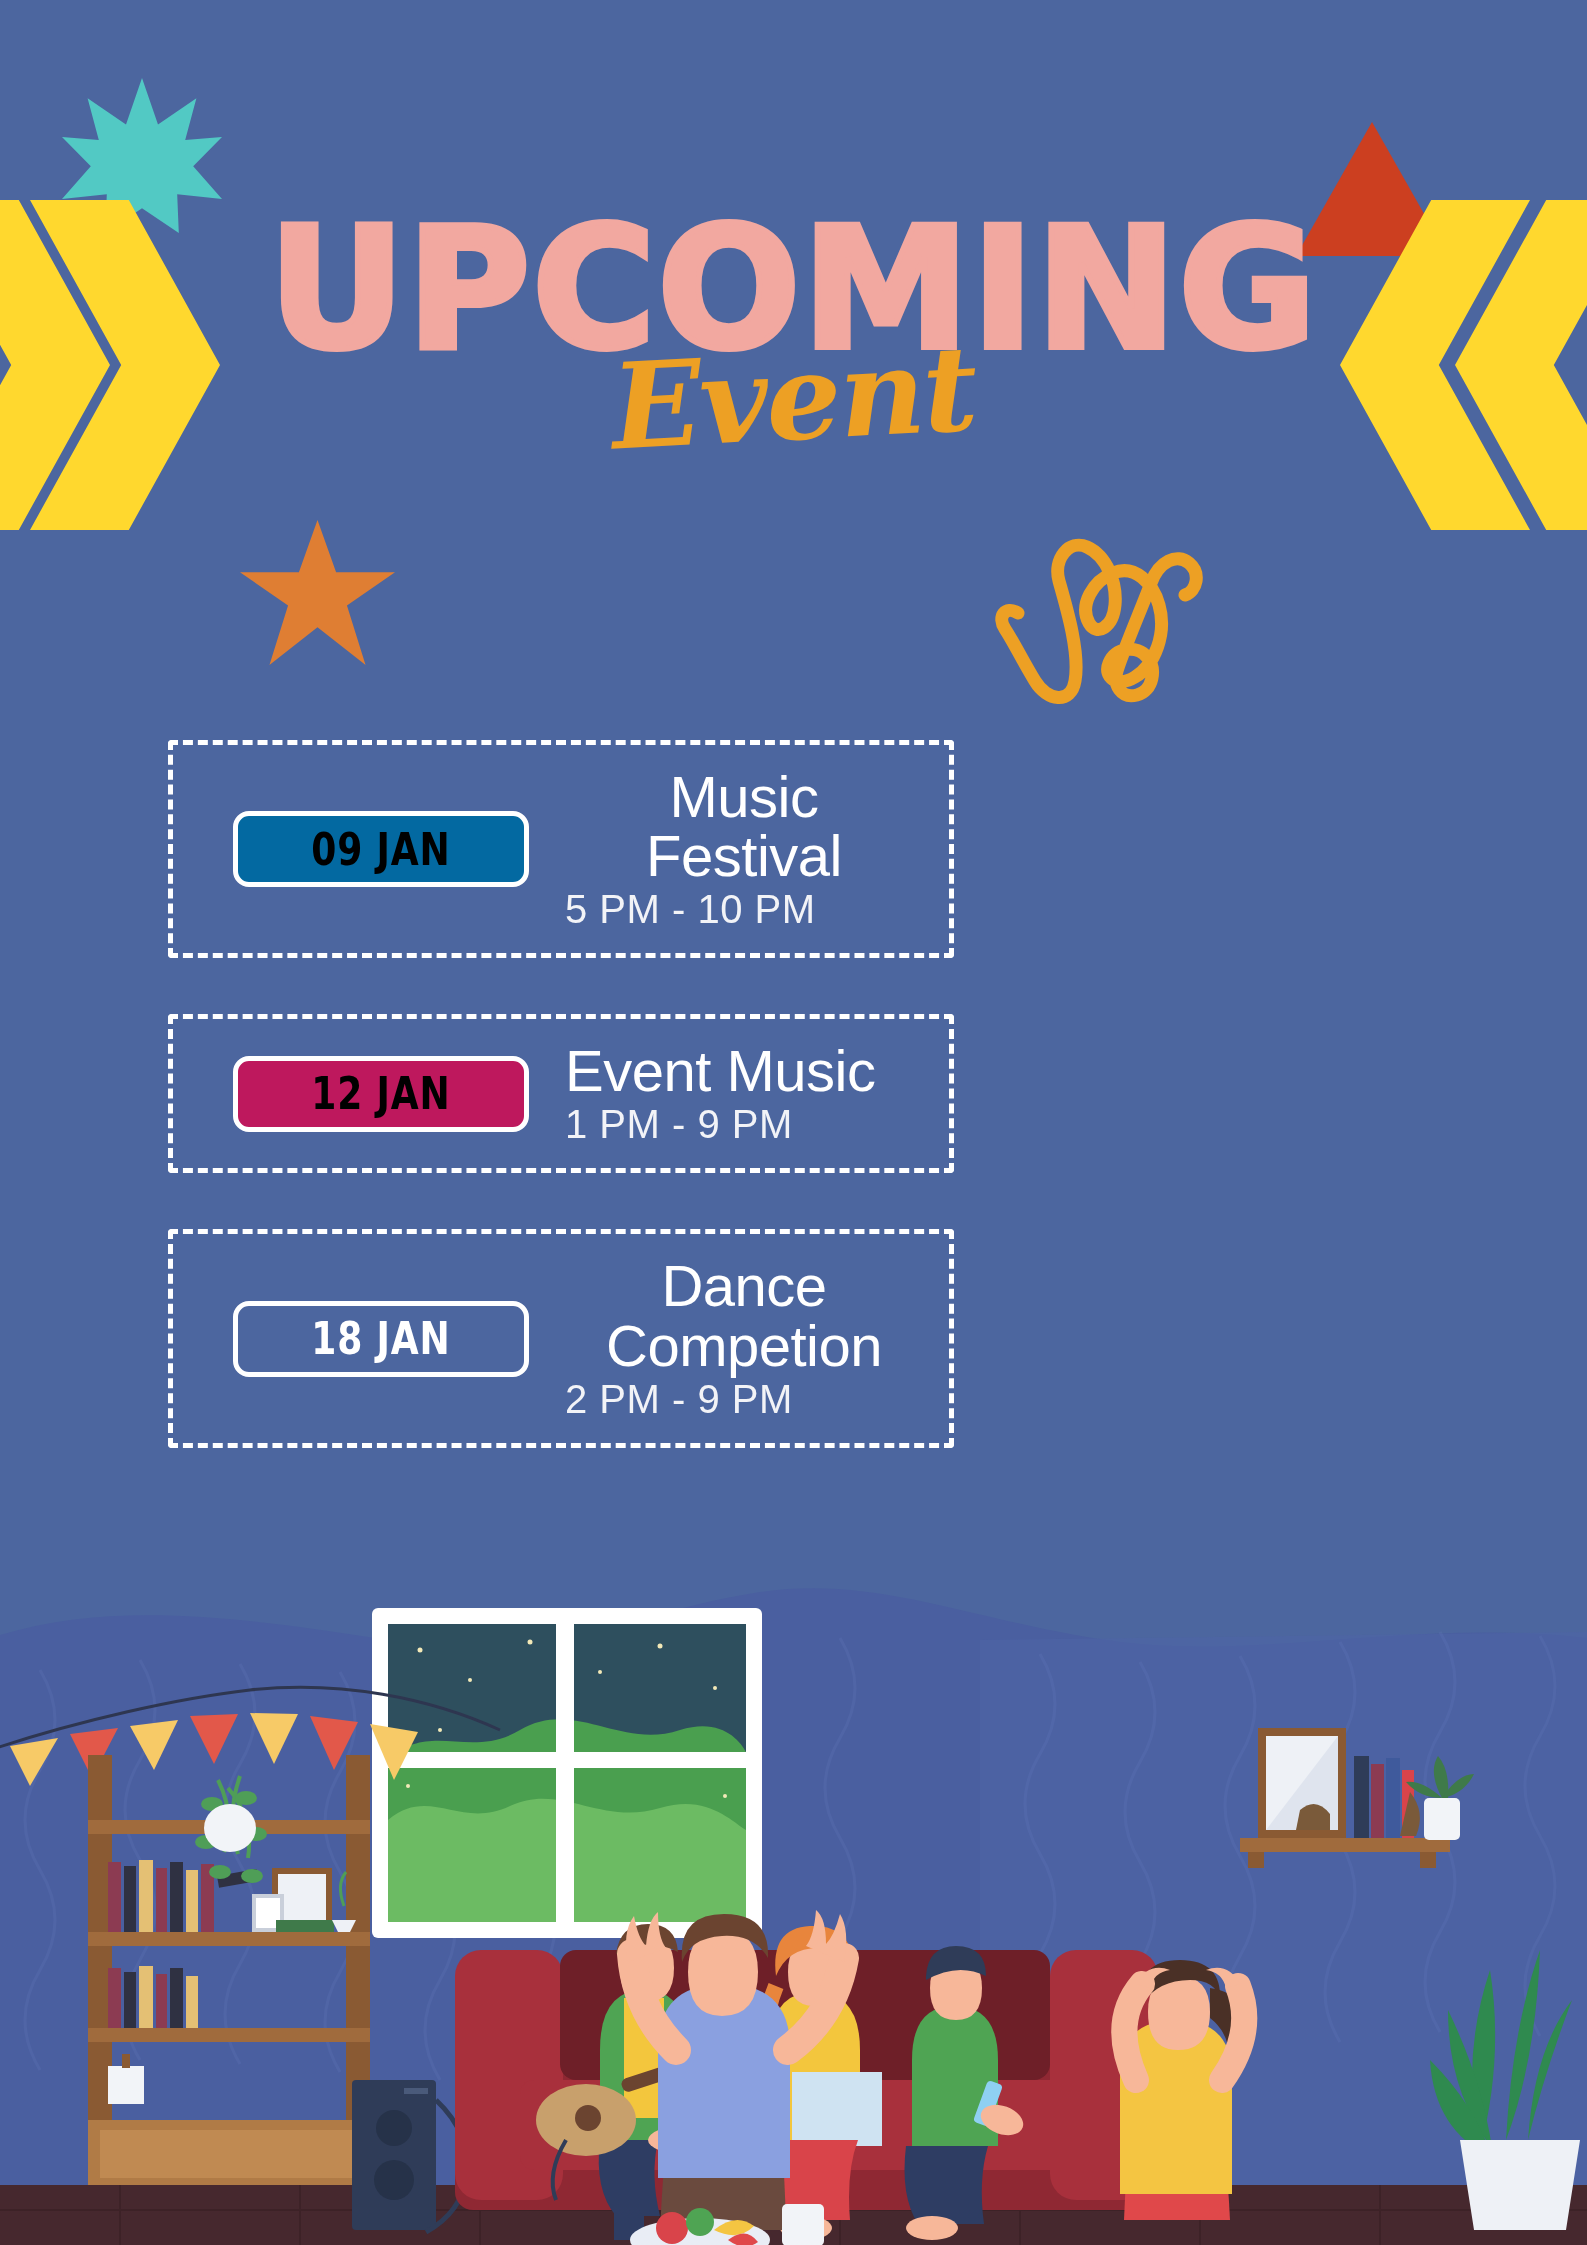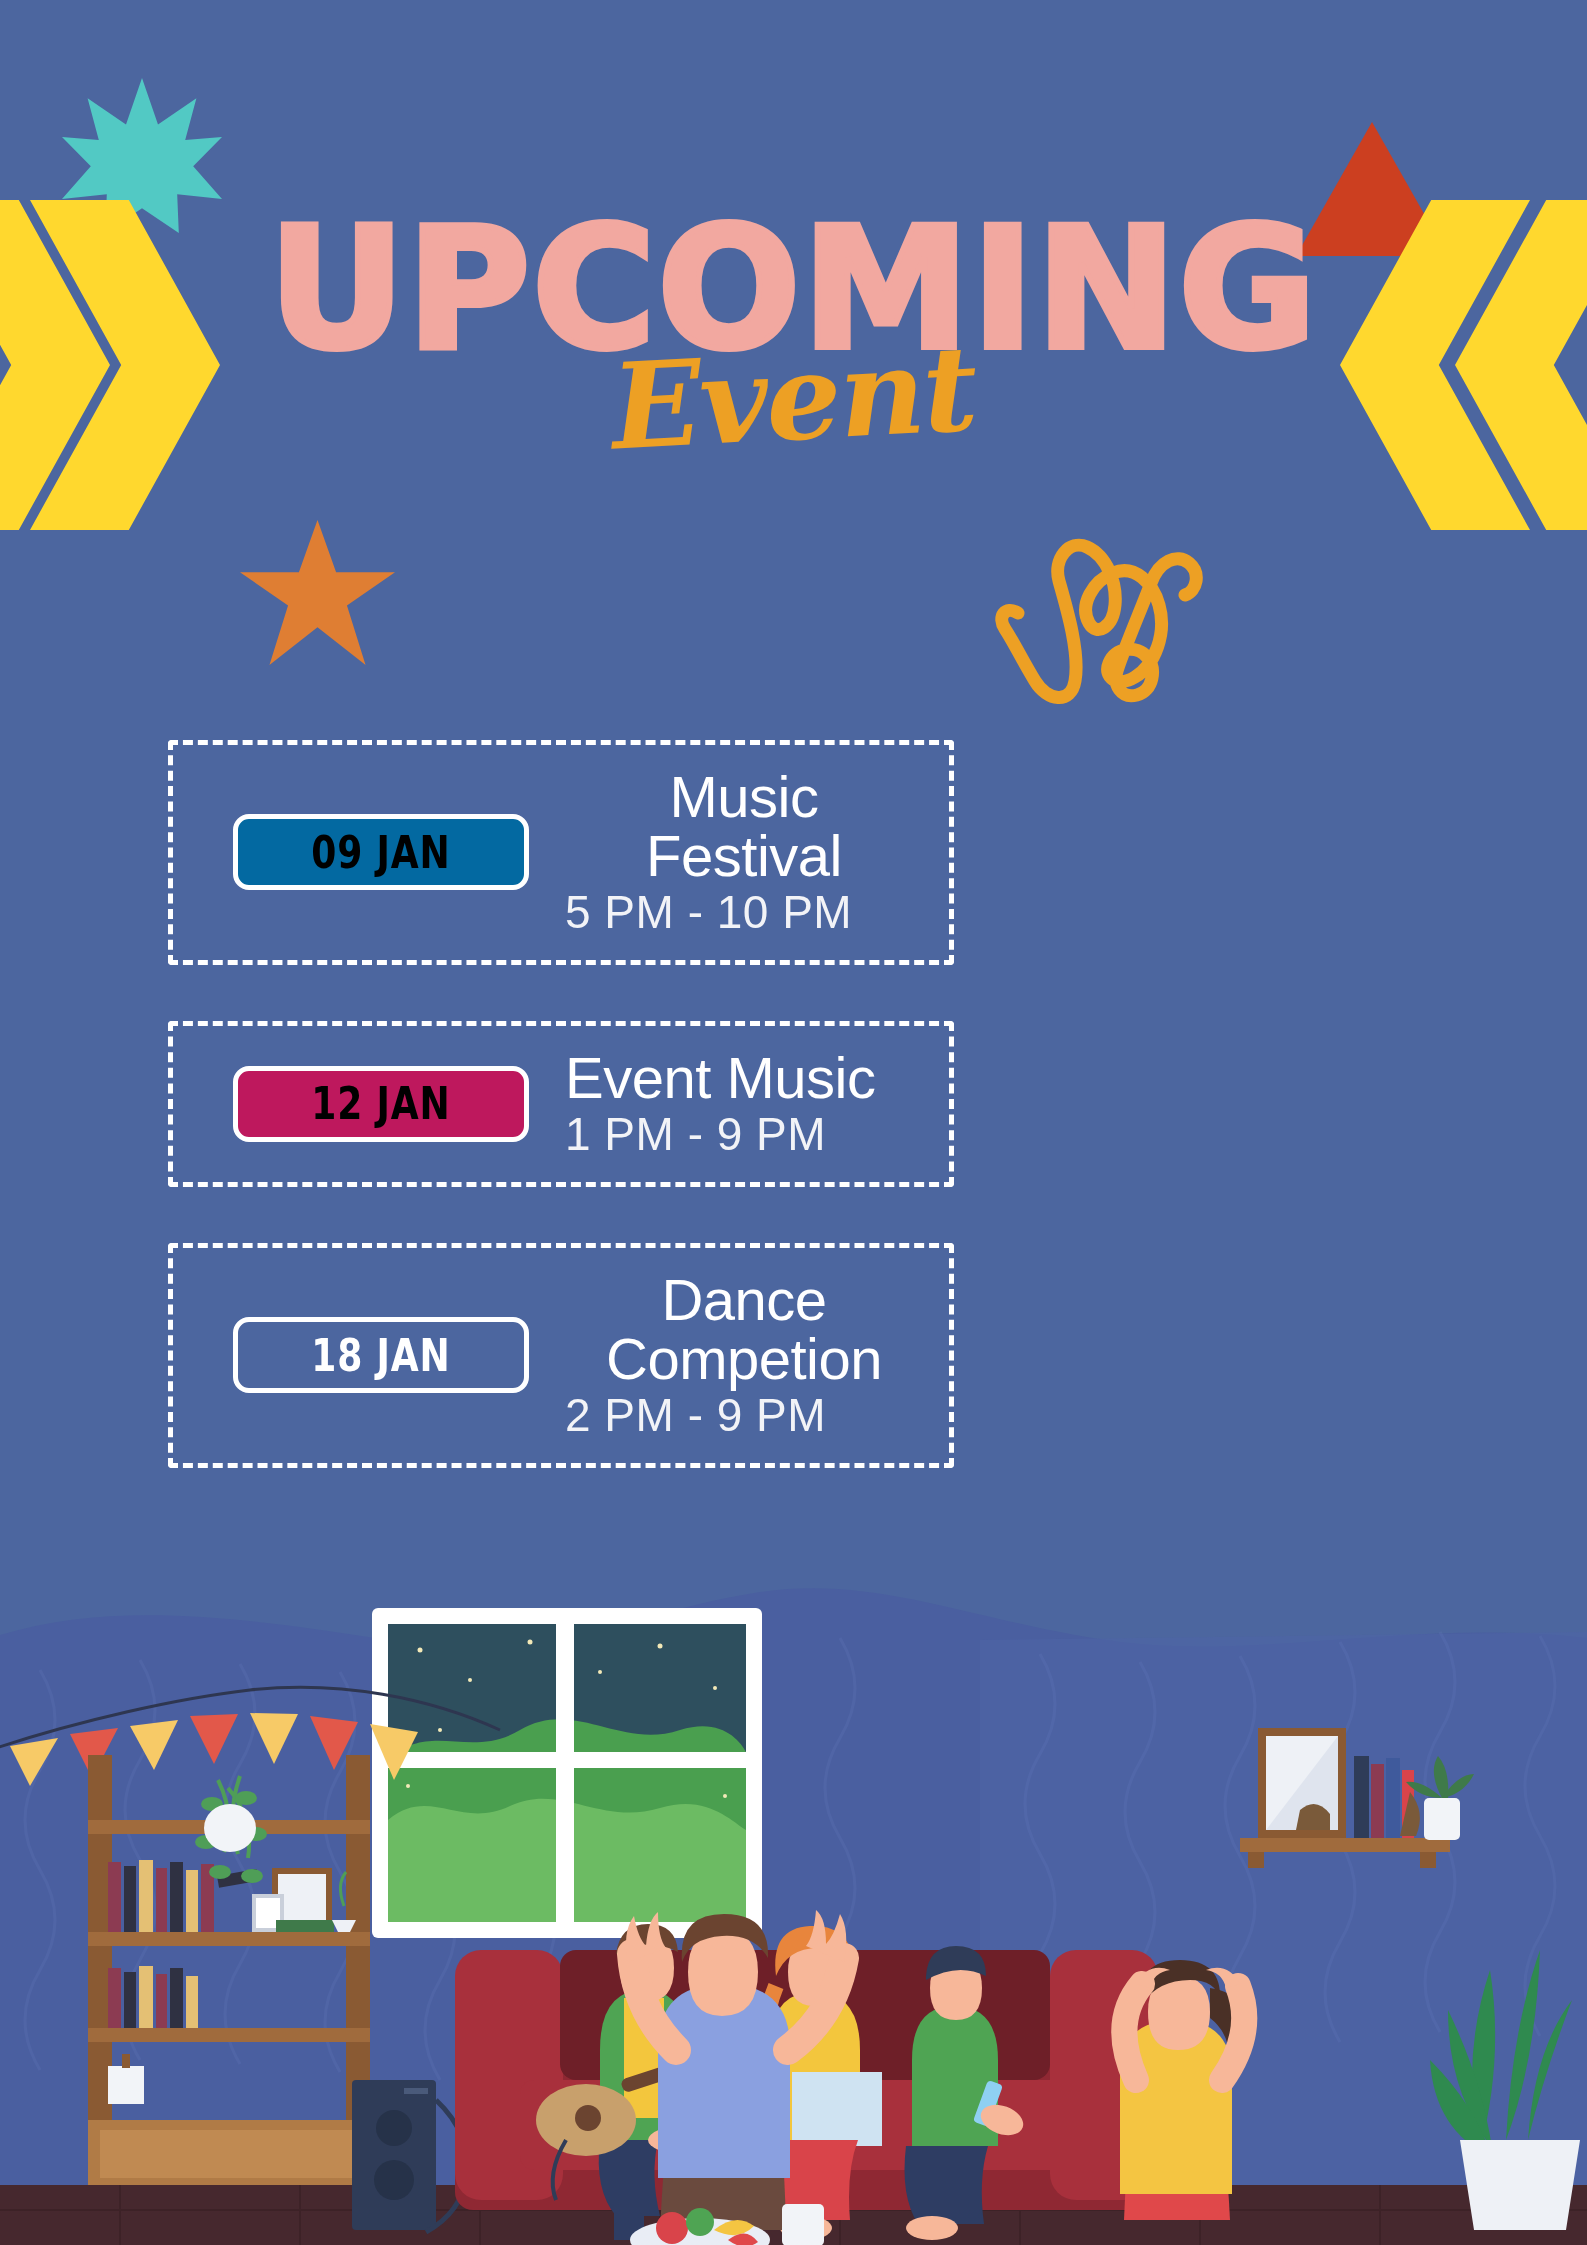--- a/index.html
+++ b/index.html
@@ -123,21 +123,21 @@
     font-weight:400;
     font-size:58px;
     color:#ffffff;
     line-height:1.02;
     letter-spacing:-0.5px;
     text-align:center;
   }
   .ev-time {
     font-family:"Liberation Sans", sans-serif;
     font-weight:300;
-    font-size:46px;
+    font-size:40px;
     color:#f2f3f7;
     line-height:1.1;
     letter-spacing:0.5px;
     margin-top:2px;
   }
 
   
   .illus { position:absolute; left:0; bottom:0; width:1587px; height:665px; }
 </style>
 </head>

